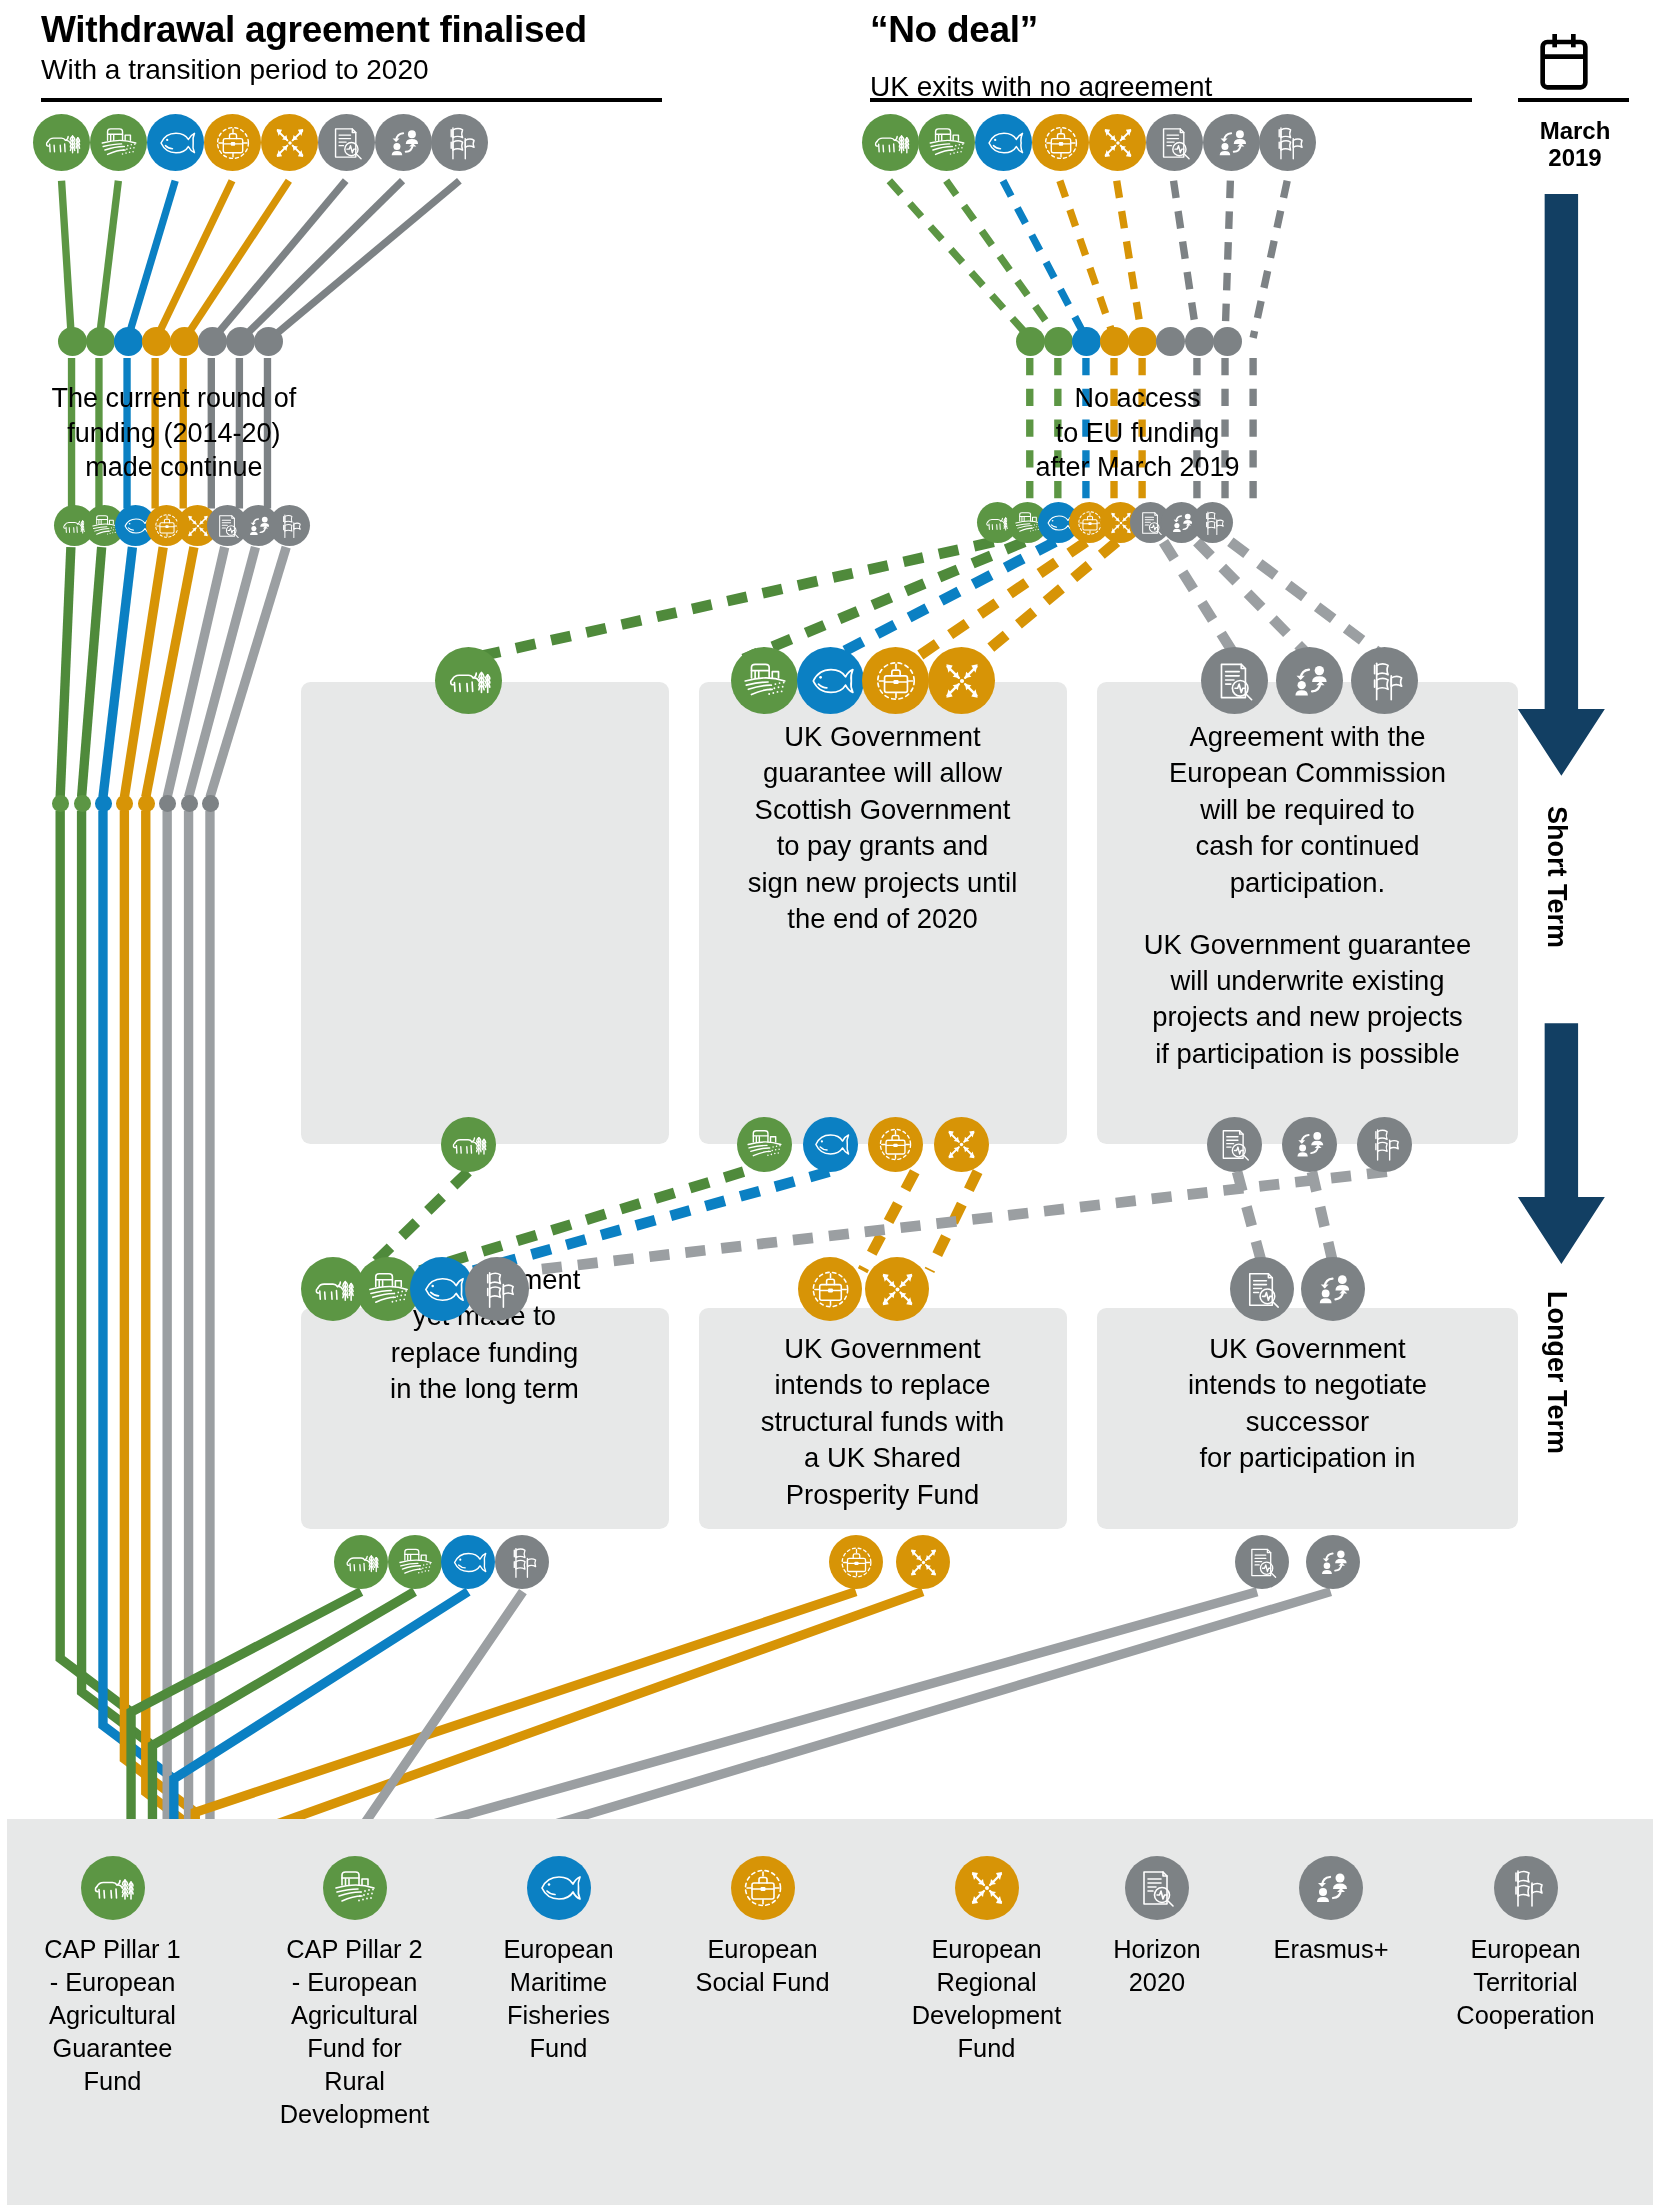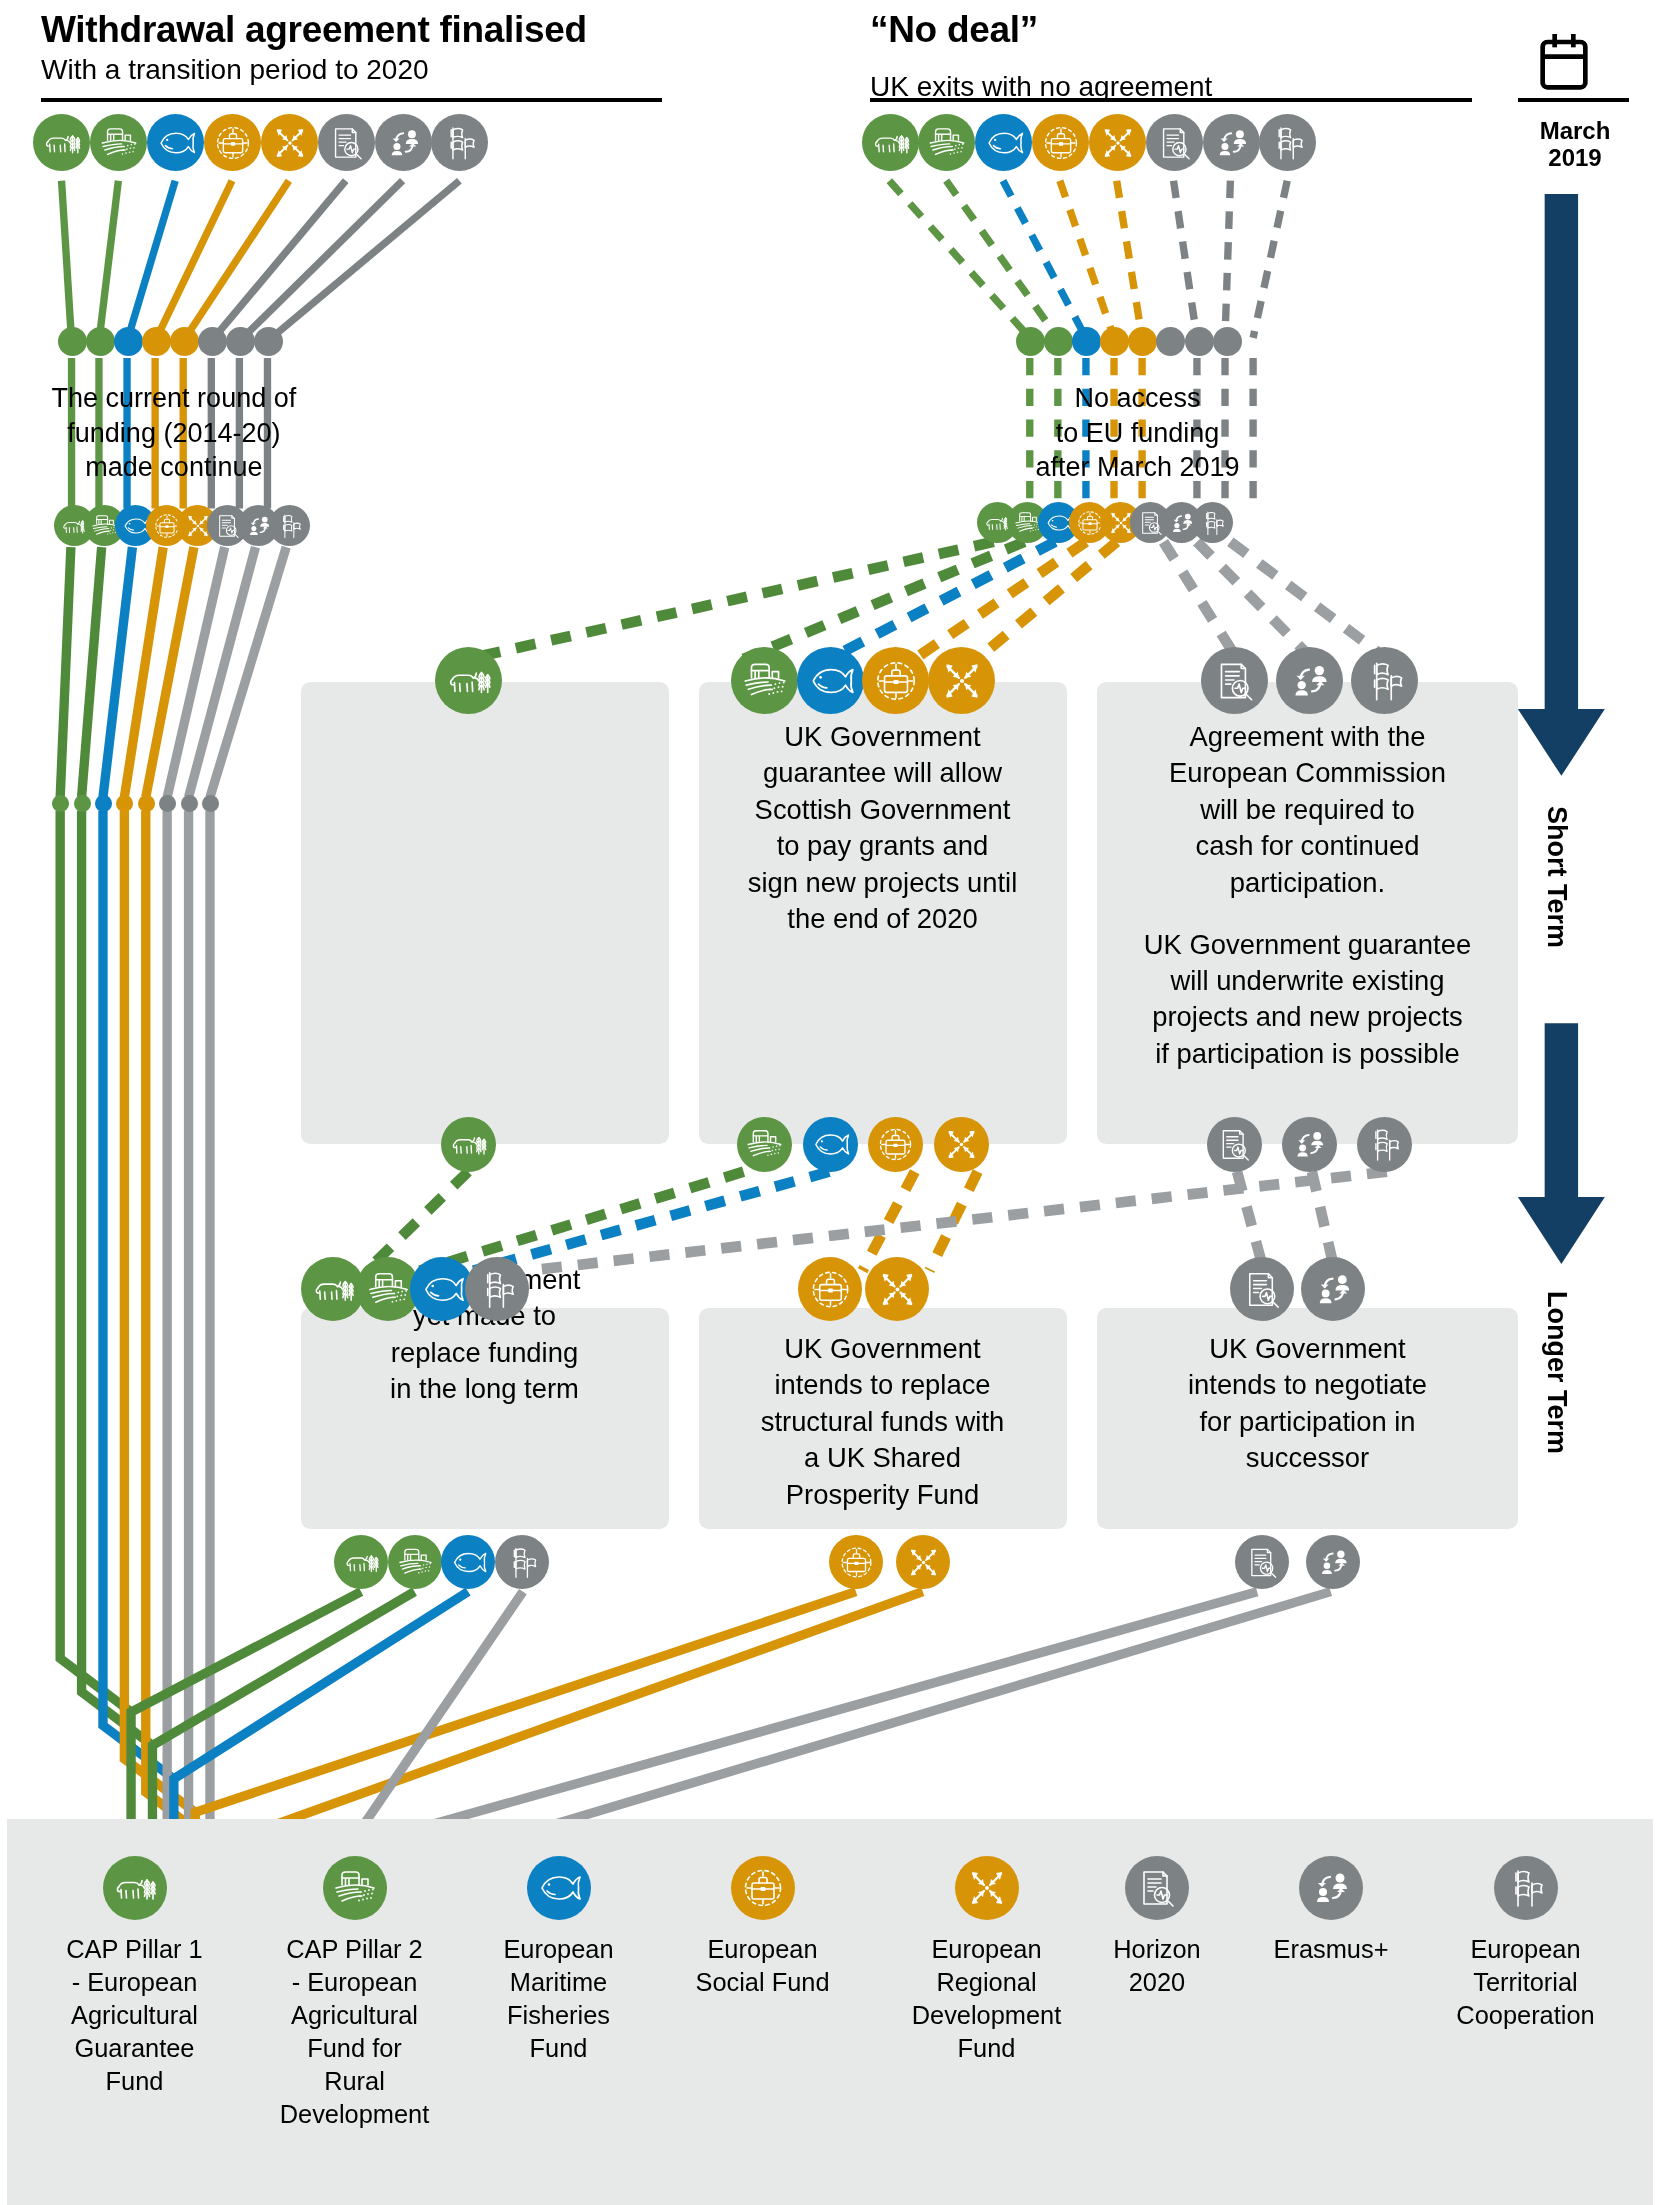--- a/index.html
+++ b/index.html
@@ -1042,22 +1042,22 @@
       <div>intends to replace</div>
       <div>structural funds with</div>
       <div>a UK Shared</div>
       <div>Prosperity Fund</div>
     </div>
 
 <div class="box" style="left:1097px;top:1308px;width:421px;height:221px;"></div>
 <div class="box-text" style="left:1098px;top:1331px;width:419px;" id="lt-text-2">
       <div>UK Government</div>
       <div>intends to negotiate</div>
+      <div>successor</div>
       <div>for participation in</div>
-      <div>successor</div>
     </div>
 
 <div id="lt-icons" style="position: absolute; left: 0px; top: 0px;">
       <div class="icon" style="width: 64px; height: 64px; background: rgb(92, 150, 68); left: 301px; top: 1257px;">
         <svg width="49" height="49" viewBox="0 0 100 100">
     <g fill="none" stroke="#fff" stroke-width="3.2" stroke-linecap="round" stroke-linejoin="round">
       <path d="M18 47 q4 -8 13 -8 h18 q6 0 9 5"></path>
       <path d="M18 47 q-4 3 -3 7 q1 4 5 3"></path>
       <path d="M22 53 L23 70 M32 55 L33 70 M46 55 L47 70 M56 52 L57 70"></path>
       <path d="M58 44 q6 -3 6 -9"></path>
@@ -1305,21 +1305,21 @@
     <g fill="#fff">
       <path d="M32 48 L24 40 L40 40 Z"></path>
       <path d="M70 50 L78 58 L62 58 Z"></path>
     </g>
         </svg>
       </div>
     </div>
 
 <div id="legend" style="left:6.7px;top:1819px;width:1646px;height:386px;"></div>
 <div id="legend-items" style="position: absolute; left: 0px; top: 0px;">
-      <div class="legend-item" style="left: 34px; top: 1856px; width: 201px;">
+      <div class="legend-item" style="left: 12px; top: 1856px; width: 201px;">
         <div class="icon" style="width: 64px; height: 64px; background: rgb(92, 150, 68); position: relative; margin: 0px auto 13.4px;">
           <svg width="50" height="50" viewBox="0 0 100 100">
     <g fill="none" stroke="#fff" stroke-width="3.2" stroke-linecap="round" stroke-linejoin="round">
       <path d="M18 47 q4 -8 13 -8 h18 q6 0 9 5"></path>
       <path d="M18 47 q-4 3 -3 7 q1 4 5 3"></path>
       <path d="M22 53 L23 70 M32 55 L33 70 M46 55 L47 70 M56 52 L57 70"></path>
       <path d="M58 44 q6 -3 6 -9"></path>
       <path d="M60 44 q6 0 8 5"></path>
       <path d="M74 72 L74 34"></path>
       <path d="M74 34 q-5 4 -5 9 M74 34 q5 4 5 9

